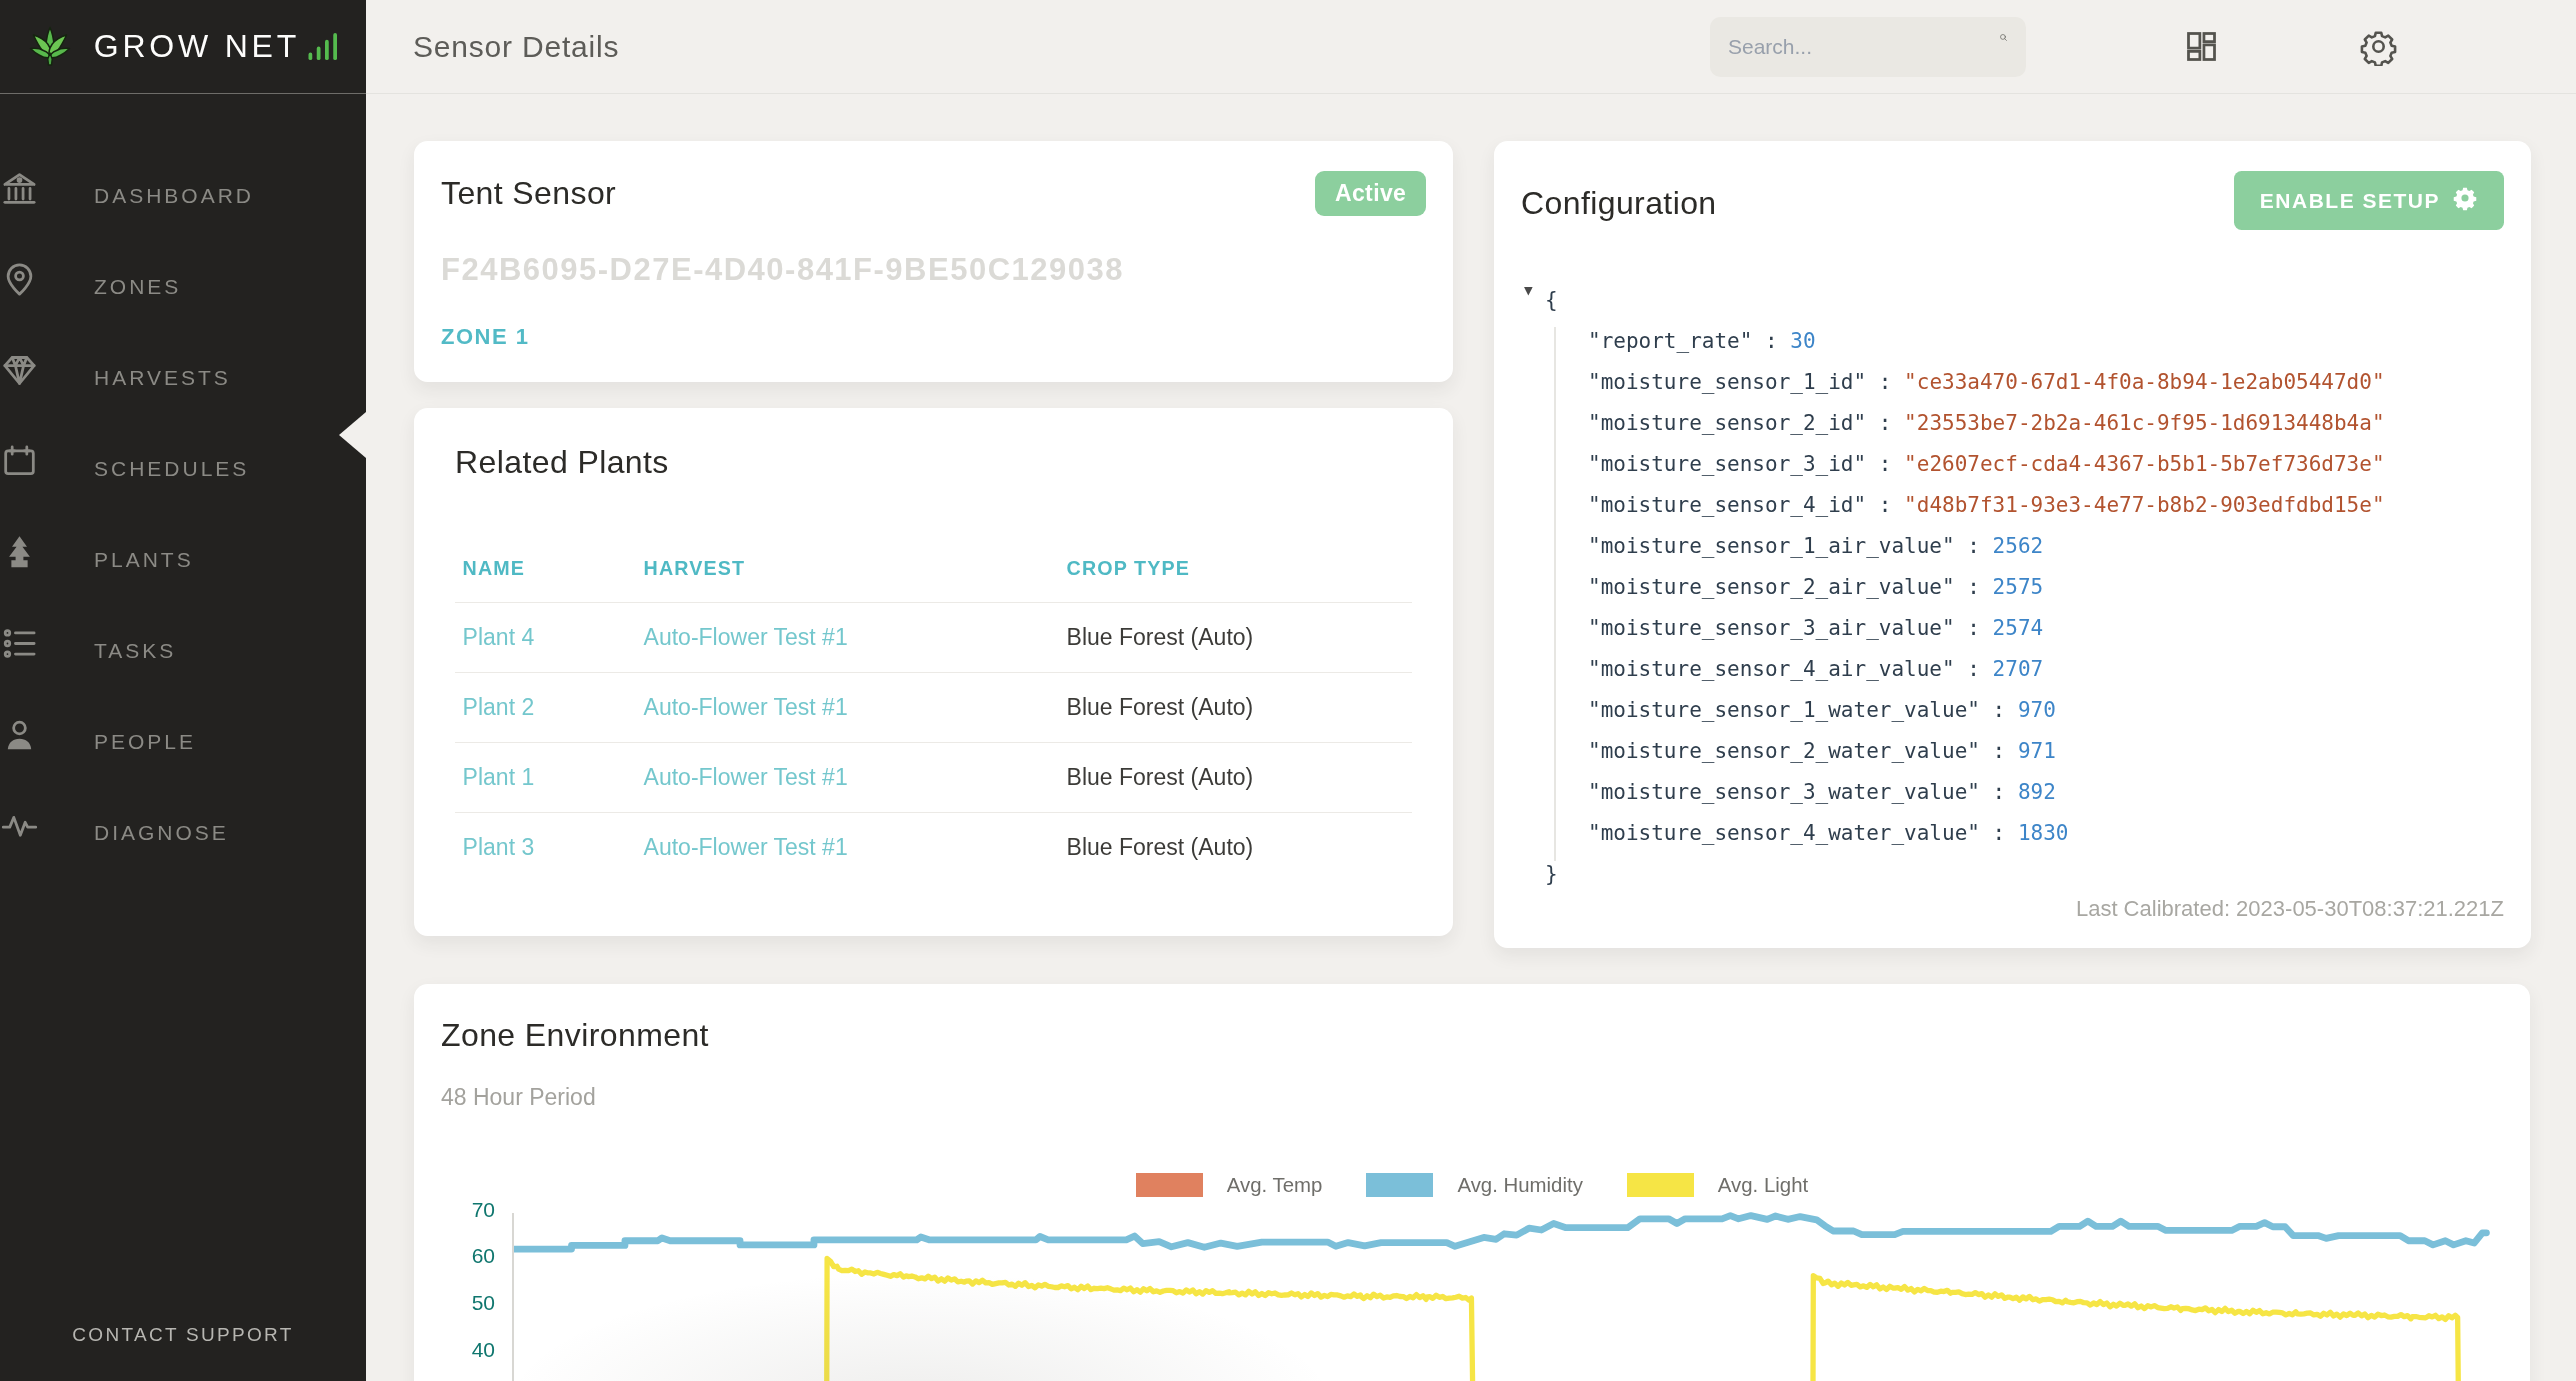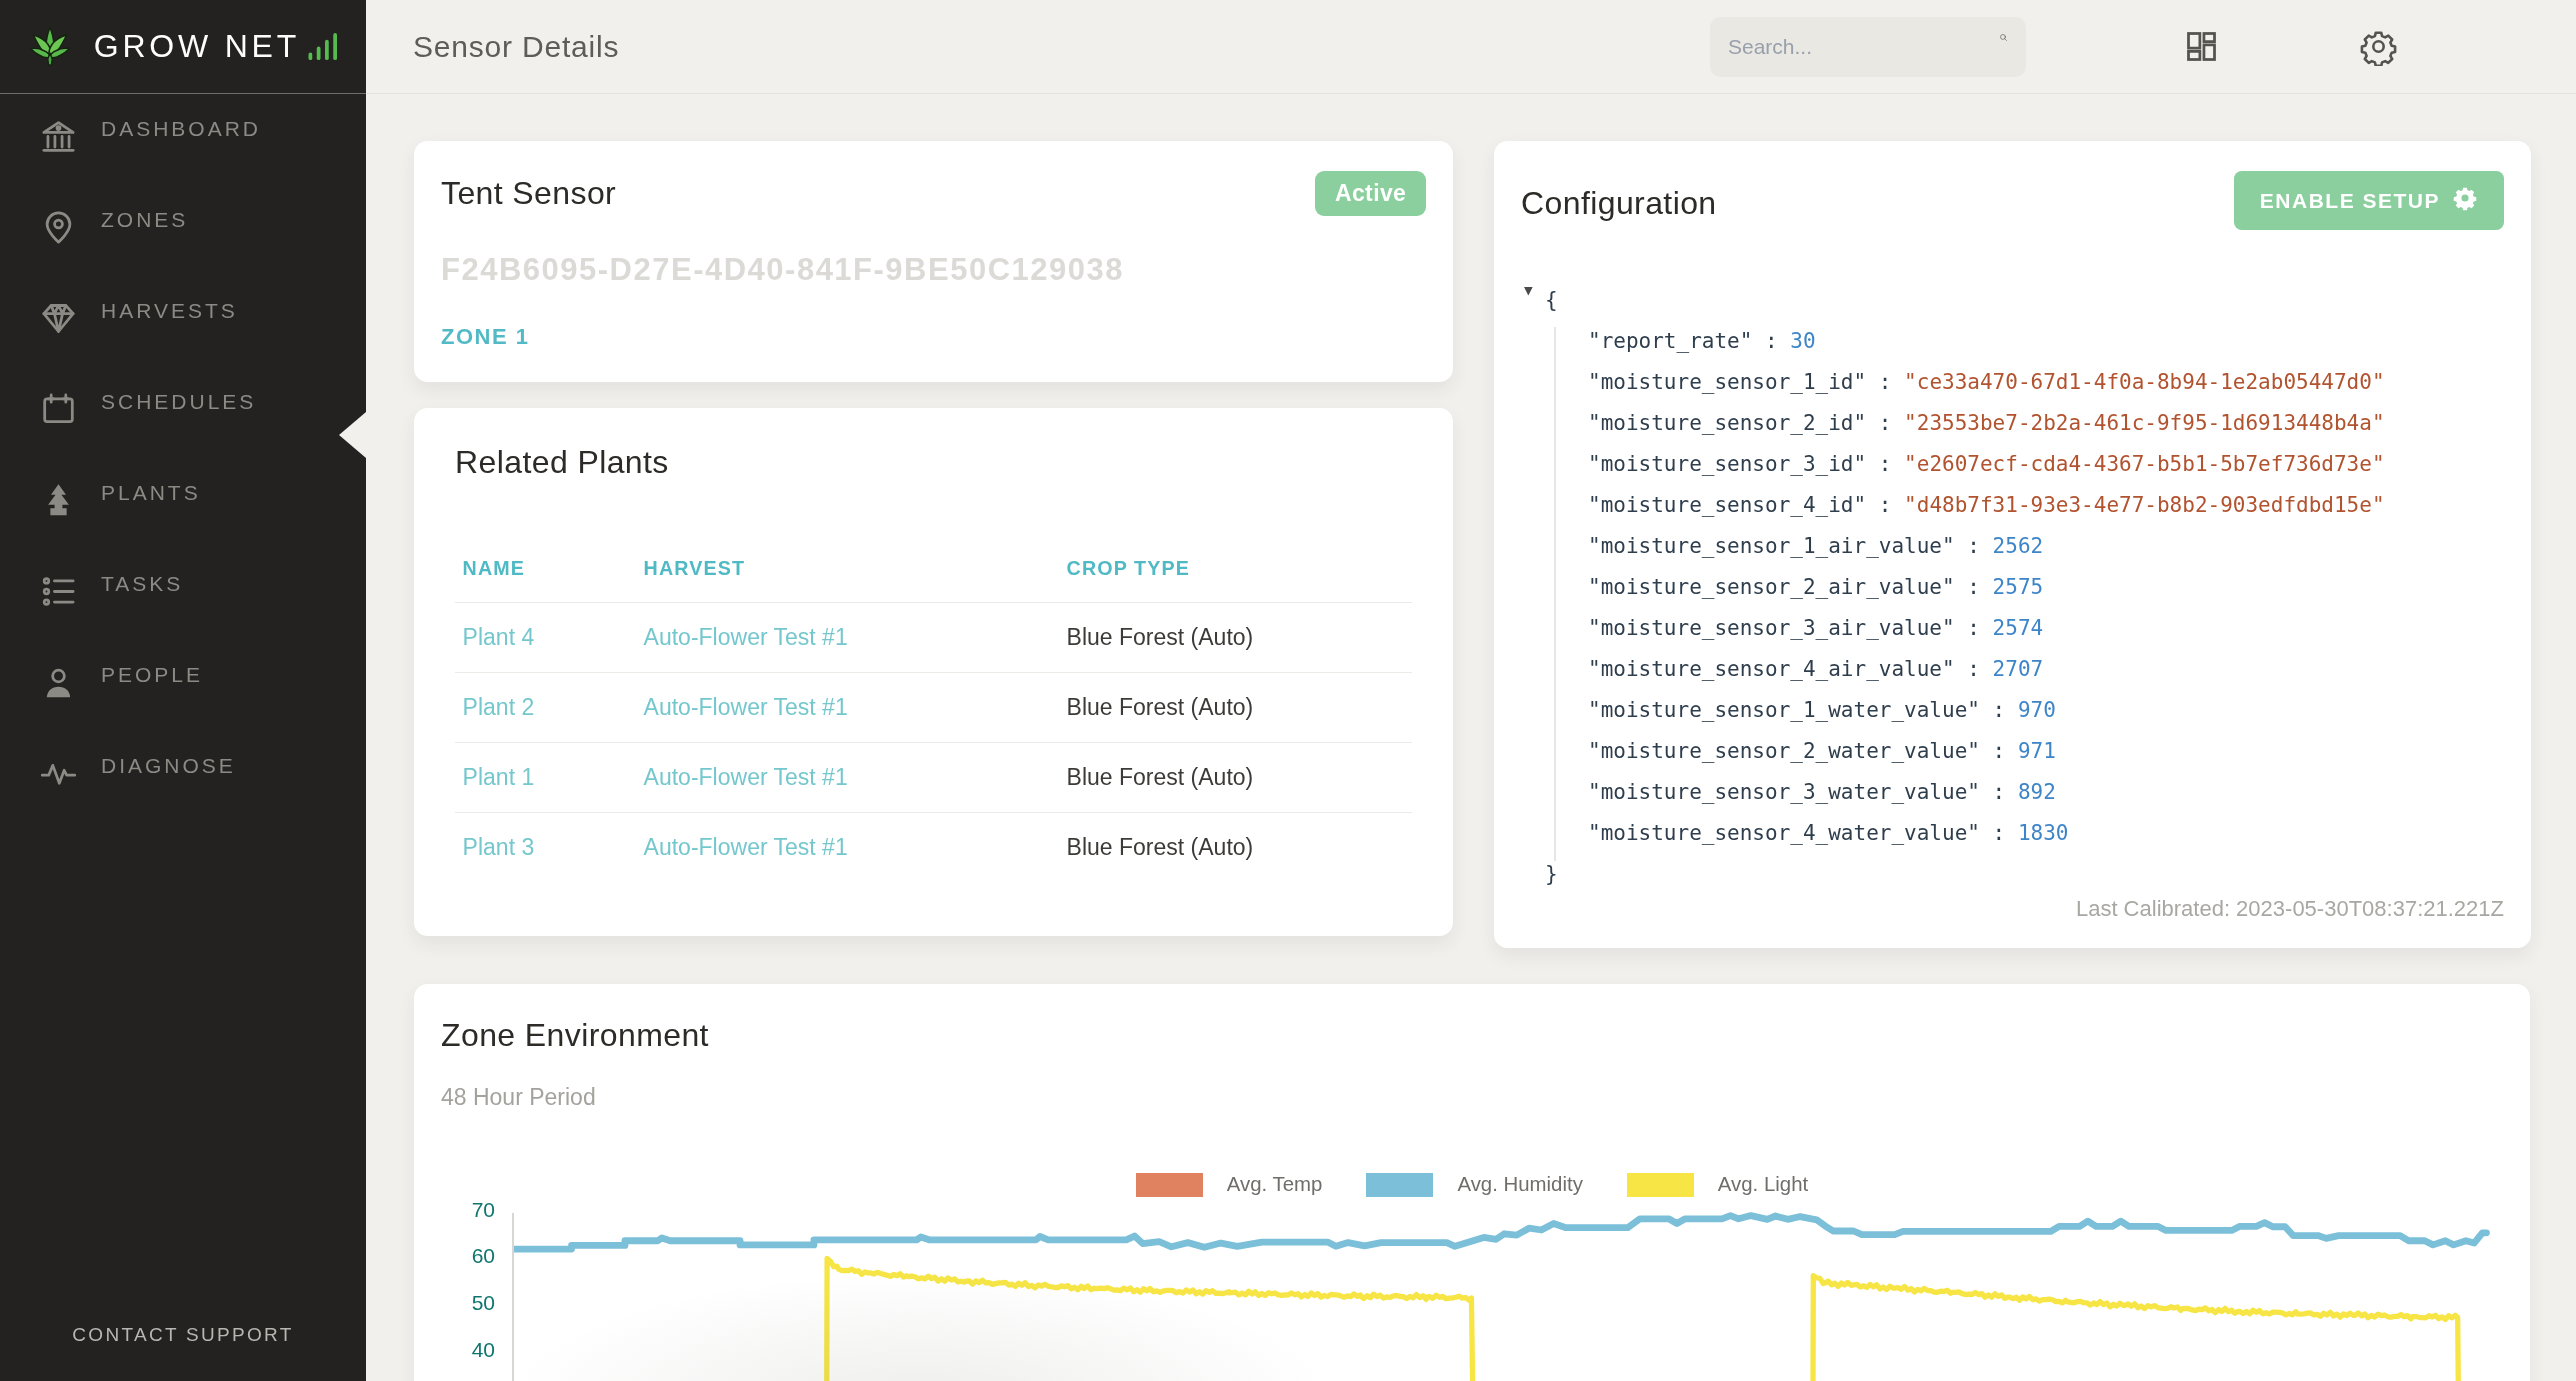--- a/index.html
+++ b/index.html
@@ -6,21 +6,21 @@
   html,body { width:2576px; height:1382px; overflow:hidden; }
   body { font-family:"Liberation Sans", sans-serif; background:#f2f0ed; position:relative; color:#3c3b38; }
 
   
   .sidebar { position:absolute; left:0; top:0; width:366px; height:1382px; background:#232220; z-index:5; }
   .brand-row { height:94px; display:flex; align-items:center; padding:0 26px; position:relative; border-bottom:0.8px solid #6e6d69; }
   .brand-leaf { width:48px; height:48px; flex:0 0 auto; }
   .brand-text { color:#fdfdfc; font-size:32px; letter-spacing:3.8px; margin-left:19.7px; font-weight:400; flex:1; }
   .brand-signal { width:33px; height:33px; flex:0 0 auto; }
   .nav { position:absolute; top:117px; left:0; right:0; }
-  .nav-item { height:91px; display:flex; align-items:flex-start; padding-left:39px; cursor:pointer; color:#8b8a85; }
+  .nav-item { height:91px; display:flex; align-items:flex-end; cursor:pointer; color:#8b8a85;gap:32px; }
   .nav-ico { width:39px; height:39px; display:flex; align-items:center; justify-content:center; }
   .nav-ico svg { width:39px; height:39px; }
   .nav-label { font-size:21px; letter-spacing:3px; margin-left:23px; font-weight:400; }
   .nav-item.active { color:#90d2a2; }
   .active-arrow { position:absolute; right:0; top:412px; width:0; height:0;
       border-top:23px solid transparent; border-bottom:23px solid transparent; border-right:27px solid #f2f0ed; }
   .support { position:absolute; bottom:36px; left:0; right:0; text-align:center; color:#b7b6b1;
       font-size:19px; letter-spacing:2.3px; cursor:pointer; }
 
   
@@ -78,21 +78,21 @@
   .ck { color:#2f3e4d; } .cc { color:#2f3e4d; }
   .cn { color:#3d85c8; } .cs { color:#b2532f; }
   .last-cal { position:absolute; right:27px; bottom:26px; color:#a8a7a2; font-size:22px; }
 
   
   .card-chart { left:414px; top:984px; width:2116px; height:469px; padding:33px 27px; overflow:hidden; }
   .card-chart::after { content:""; position:absolute; left:91px; bottom:-91px; width:831px; height:272px;
       background:radial-gradient(closest-side, rgba(120,118,110,.13), rgba(120,118,110,0)); pointer-events:none; }
   .chart-sub { margin-top:30px; color:#a3a29d; font-size:23px; }
   .legend { position:absolute; left:0; right:0; top:189px; display:flex; justify-content:center; gap:44px; }
-  .legend-item { display:flex; gap:24px; cursor:pointer; }
+  .legend-item { display:flex; align-items:center; gap:24px; cursor:pointer; }
   .legend-swatch { width:67px; height:24px; }
   .legend-label { font-size:20.4px; color:#6f6e6a; }
   .ytick { position:absolute; width:60px; text-align:right; font-size:21px; color:#0f766e; left:21px; }
   .axis-line { position:absolute; left:98px; top:229px; width:1.5px; height:242px; background:#d8d7d3; }
   .chart-svg { position:absolute; left:100px; top:218px; }
 </style>
 </head>
 <body>
 
 <div class="sidebar">

